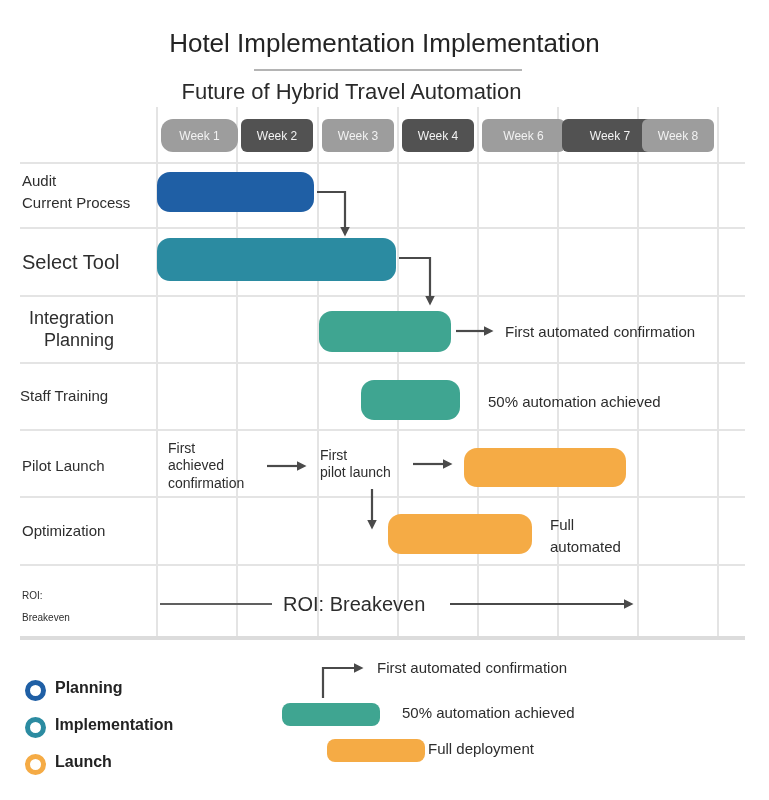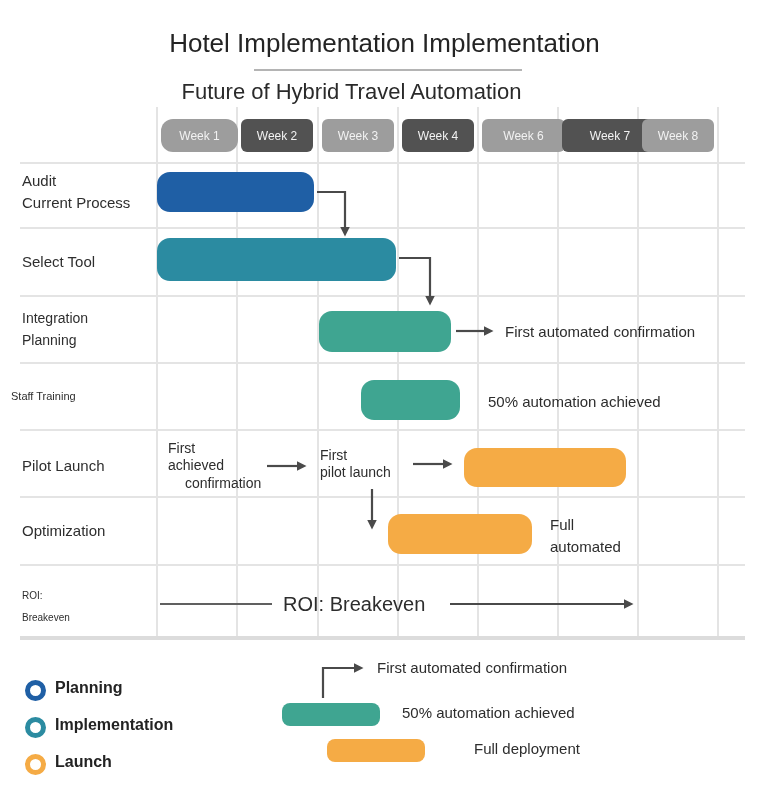--- a/index.html
+++ b/index.html
@@ -60,28 +60,28 @@
       <div class="pill dark" style="left: 402px; top: 119px; width: 72px;">Week 4</div>
       <div class="pill light" style="left: 482px; top: 119px; width: 83px;">Week 6</div>
       <div class="pill dark" style="left: 562px; top: 119px; width: 96px;">Week 7</div>
       <div class="pill light" style="left: 642px; top: 119px; width: 72px;">Week 8</div>
     </div>
   <div id="rowlabel-layer">
       <div class="rowlabel" style="left: 22px; top: 170px; font-size: 15px;">
         <div>Audit</div>
         <div>Current Process</div>
       </div>
-      <div class="rowlabel" style="left: 22px; top: 251px; font-size: 15px;">
+      <div class="rowlabel" style="left: 22px; top: 251px; font-size: 20px;">
         <div>Select Tool</div>
       </div>
-      <div class="rowlabel" style="left: 22px; top: 307px; font-size: 14px;">
+      <div class="rowlabel" style="left: 29px; top: 307px; font-size: 18px; text-align: right;">
         <div>Integration</div>
         <div>Planning</div>
       </div>
-      <div class="rowlabel" style="left: 11px; top: 385px; font-size: 11px;">
+      <div class="rowlabel" style="left: 20px; top: 385px; font-size: 15px;">
         <div>Staff Training</div>
       </div>
       <div class="rowlabel" style="left: 22px; top: 455px; font-size: 15px;">
         <div>Pilot Launch</div>
       </div>
       <div class="rowlabel" style="left: 22px; top: 520px; font-size: 15px;">
         <div>Optimization</div>
       </div>
       <div class="rowlabel" style="left: 22px; top: 585px; font-size: 10px;">
         <div>ROI:</div>
@@ -99,21 +99,21 @@
   <div id="annot-layer">
       <div class="annot" style="left: 505px; top: 321px; font-size: 15px; font-weight: 400; color: rgb(45, 45, 45);">
         <div style="line-height: 22px;">First automated confirmation</div>
       </div>
       <div class="annot" style="left: 488px; top: 391px; font-size: 15px; font-weight: 400; color: rgb(45, 45, 45);">
         <div style="line-height: 22px;">50% automation achieved</div>
       </div>
       <div class="annot" style="left: 168px; top: 439.75px; font-size: 14px; font-weight: 400; color: rgb(45, 45, 45);">
         <div style="line-height: 17.5px;">First</div>
         <div style="line-height: 17.5px;">achieved</div>
-        <div style="line-height: 17.5px; margin-left: 17px;">confirmation</div>
+        <div style="line-height: 17.5px;">confirmation</div>
       </div>
       <div class="annot" style="left: 320px; top: 446.5px; font-size: 14px; font-weight: 400; color: rgb(45, 45, 45);">
         <div style="line-height: 17.5px;">First</div>
         <div style="line-height: 17.5px;">pilot launch</div>
       </div>
       <div class="annot" style="left: 550px; top: 514px; font-size: 15px; font-weight: 400; color: rgb(45, 45, 45);">
         <div style="line-height: 22px;">Full</div>
         <div style="line-height: 22px;">automated</div>
       </div>
       <div class="annot" style="left: 283px; top: 590px; font-size: 20px; font-weight: 500; color: rgb(45, 45, 45);">
@@ -144,15 +144,15 @@
       <div class="ring" style="left: 25px; top: 716.5px; border: 5.5px solid rgb(43, 139, 161);"></div>
       <div class="legend-phase-label" style="left: 55px; top: 716px;">Implementation</div>
       <div class="ring" style="left: 25px; top: 753.5px; border: 5.5px solid rgb(245, 171, 69);"></div>
       <div class="legend-phase-label" style="left: 55px; top: 753px;">Launch</div>
     </div>
   <div id="legend-milestones">
       <div class="legend-ms-label" style="left: 377px; top: 659px;">First automated confirmation</div>
       <div class="legend-bar" style="left: 282px; top: 703px; width: 98px; height: 23px; background: rgb(63, 165, 145);"></div>
       <div class="legend-ms-label" style="left: 402px; top: 704px;">50% automation achieved</div>
       <div class="legend-bar" style="left: 327px; top: 739px; width: 98px; height: 23px; background: rgb(245, 171, 69);"></div>
-      <div class="legend-ms-label" style="left: 474px; top: 740px;">Full deployment</div>
+      <div class="legend-ms-label" style="left: 428px; top: 740px;">Full deployment</div>
     </div>
 </div>
 
 </body></html>

